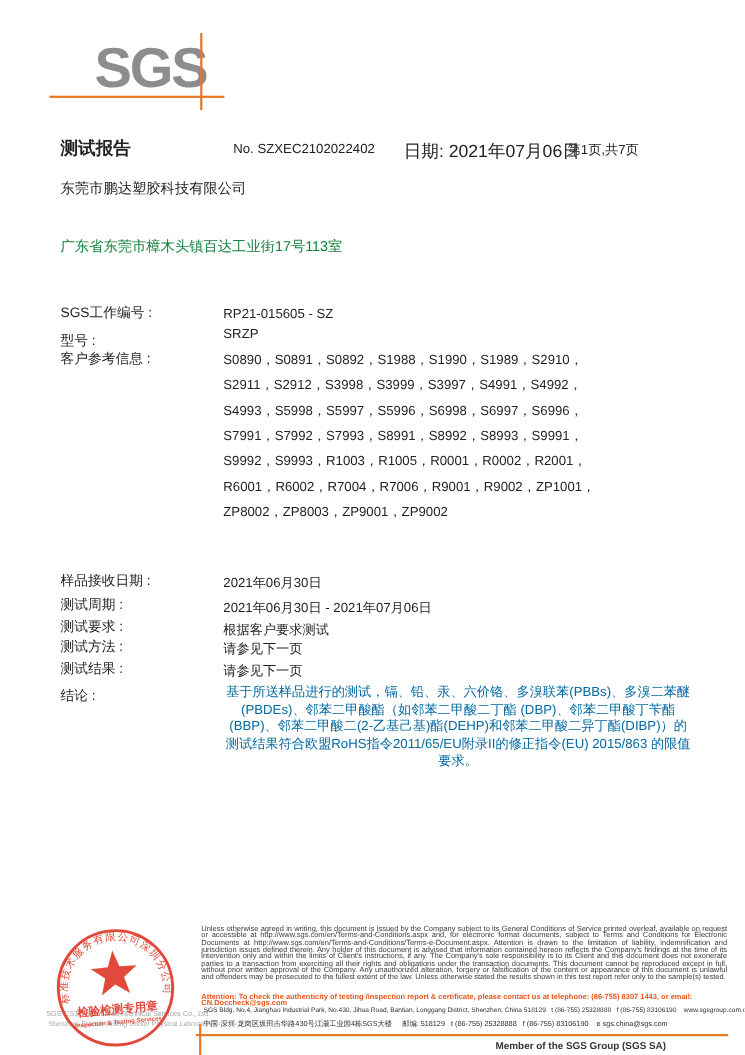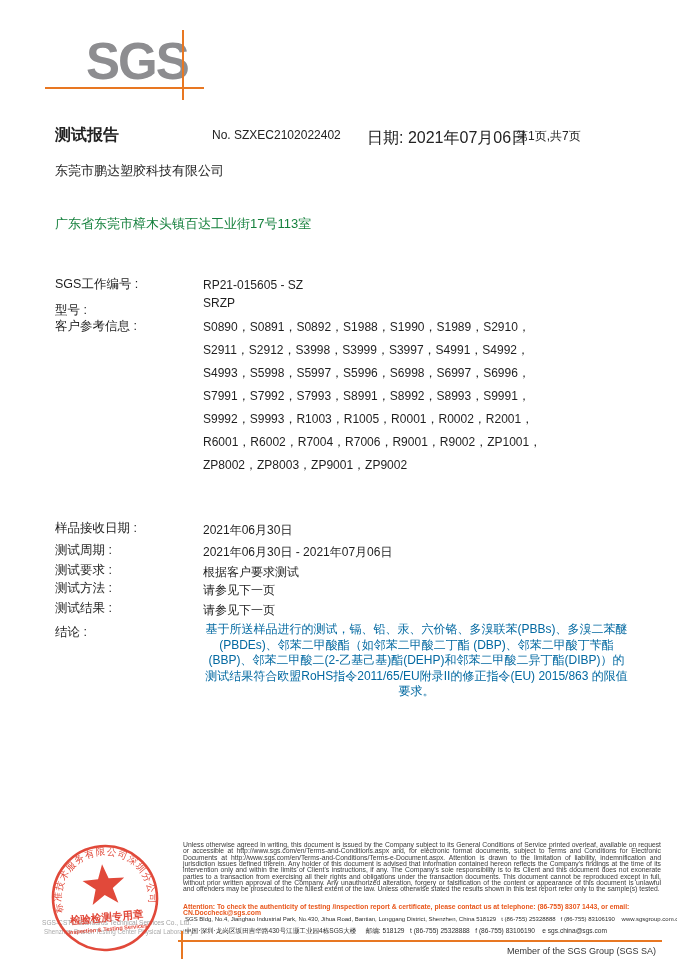--- a/index.html
+++ b/index.html
@@ -39,21 +39,21 @@
     color:#3a3a3a;text-align:justify;letter-spacing:0px;
   }
   .attention{
     left:183px;top:904px;width:478px;font-size:6.8px;line-height:6.4px;
     color:#e8571d;font-weight:bold;text-align:left;
   }
   .addr-en{left:185px;top:916px;font-size:6px;color:#2e2e2e;white-space:pre;}
   .addr-cn{left:185px;top:927px;font-size:6.6px;color:#2e2e2e;white-space:pre;}
   .foot-hline{left:178px;top:940px;width:484px;height:2px;background:#e87722;}
   .foot-vline{left:181px;top:931px;width:2px;height:28px;background:#e87722;}
-  .member{left:400px;top:946px;width:256px;font-size:9px;color:#333;text-align:right;}
+  .member{left:400px;top:946px;width:256px;font-size:9px;color:#333;text-align:center;font-weight:bold;}
   .gray-co-1{left:42px;top:919px;font-size:6.6px;color:#a3a3a3;white-space:nowrap;}
   .gray-co-2{left:44px;top:928px;font-size:6.3px;color:#ababab;white-space:nowrap;}
   .stamp-wrap{left:49px;top:842px;width:112px;height:112px;transform:rotate(-5deg);opacity:0.92;}
 </style>
 </head>
 <body>
 
 <div class="page">
 
   <div class="abs logo-text">SGS</div>

